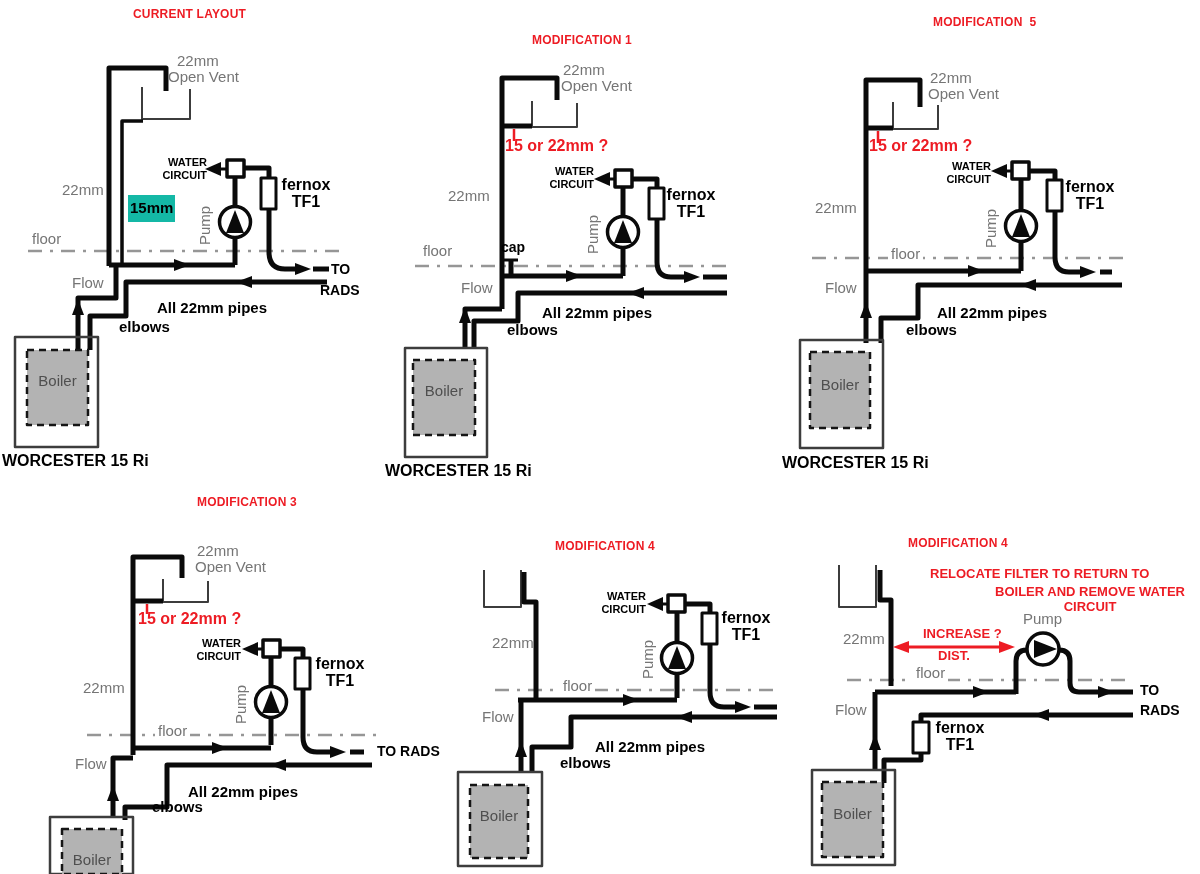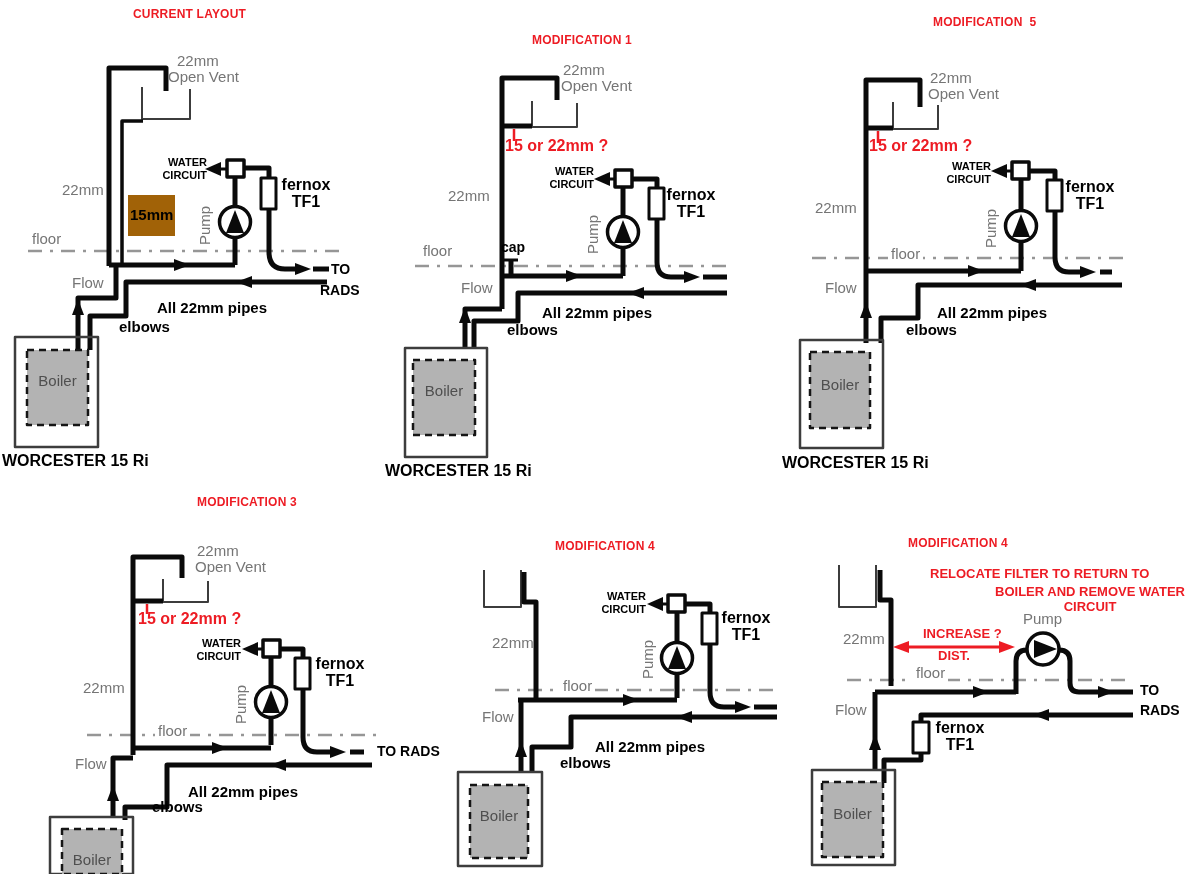--- a/index.html
+++ b/index.html
@@ -14,21 +14,21 @@
   .bold{font-weight:bold;}
   .s15{font-size:15px;}
   .s14{font-size:14px;}
   .s16{font-size:16px;}
   .s17{font-size:14px;}
   .s13{font-size:13px;}
   .wc{font-size:11px;font-weight:bold;text-align:right;line-height:1.2;width:62px;}
   .fernox{font-size:16px;font-weight:bold;text-align:center;line-height:1.08;width:56px;}
   .pump-v{transform:rotate(-90deg);transform-origin:0 0;}
   .onfloor{background:#fff;padding:0 3px;}
-  .hl15{background:#a16207;padding:12px 2px;}
+  .hl15{background:#14b8a6;padding:5px 2px;}
   .ctr{text-align:center;}
 </style>
 </head>
 <body>
 
 <div id="canvas">
 
 <svg id="pipes" width="1200" height="874" viewBox="0 0 1200 874">
 
   <g stroke="#0a0a0a" fill="none" stroke-linejoin="round" stroke-linecap="butt">

